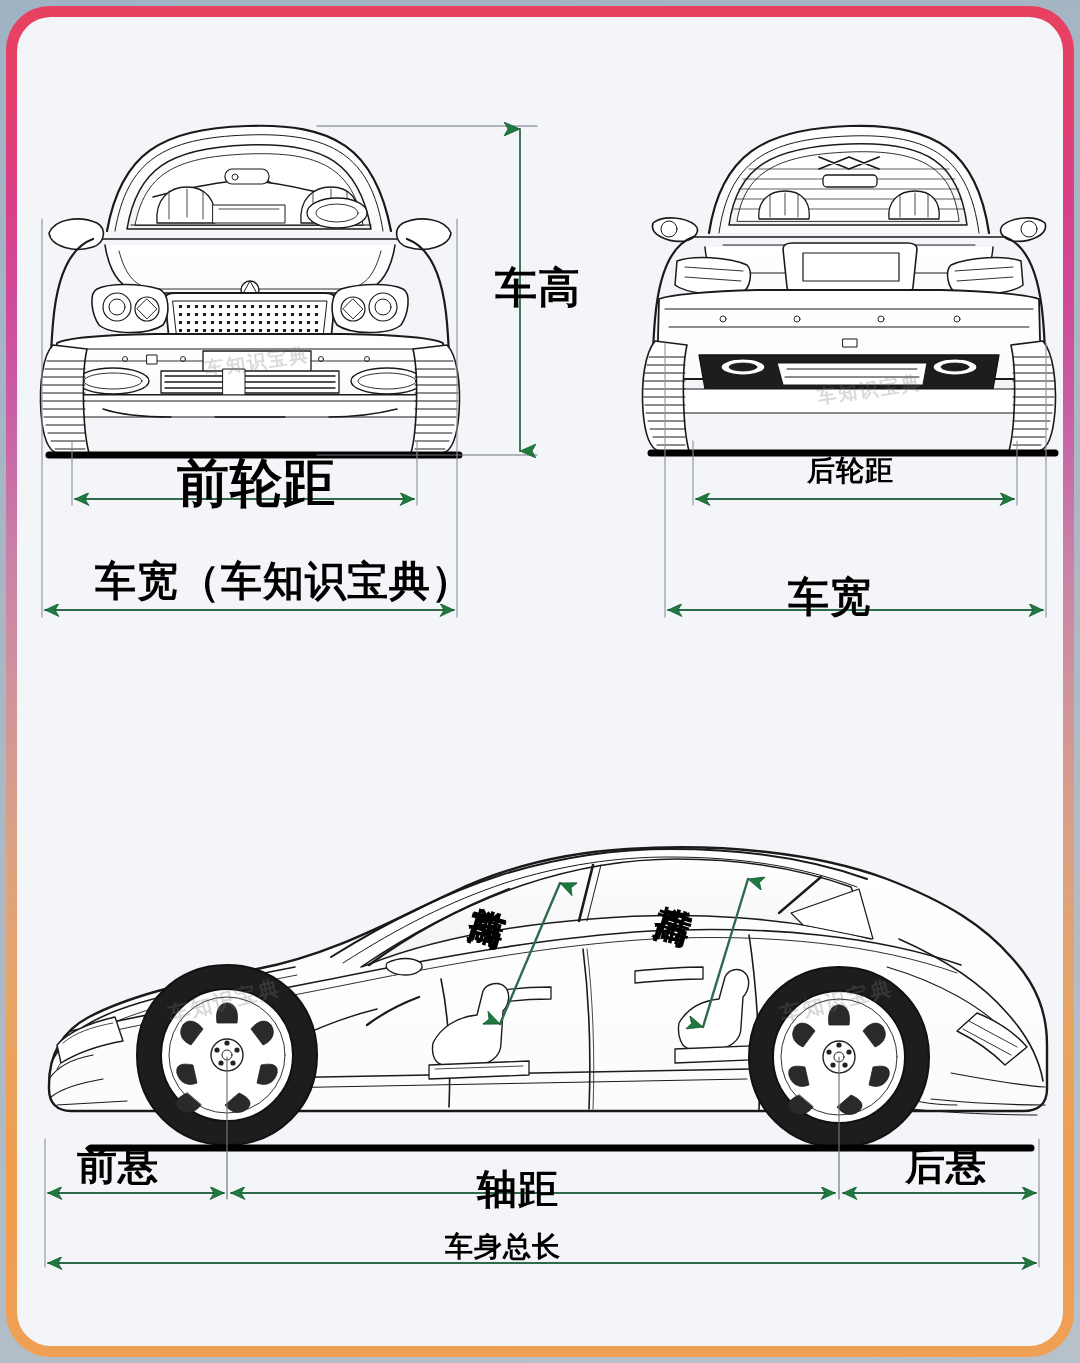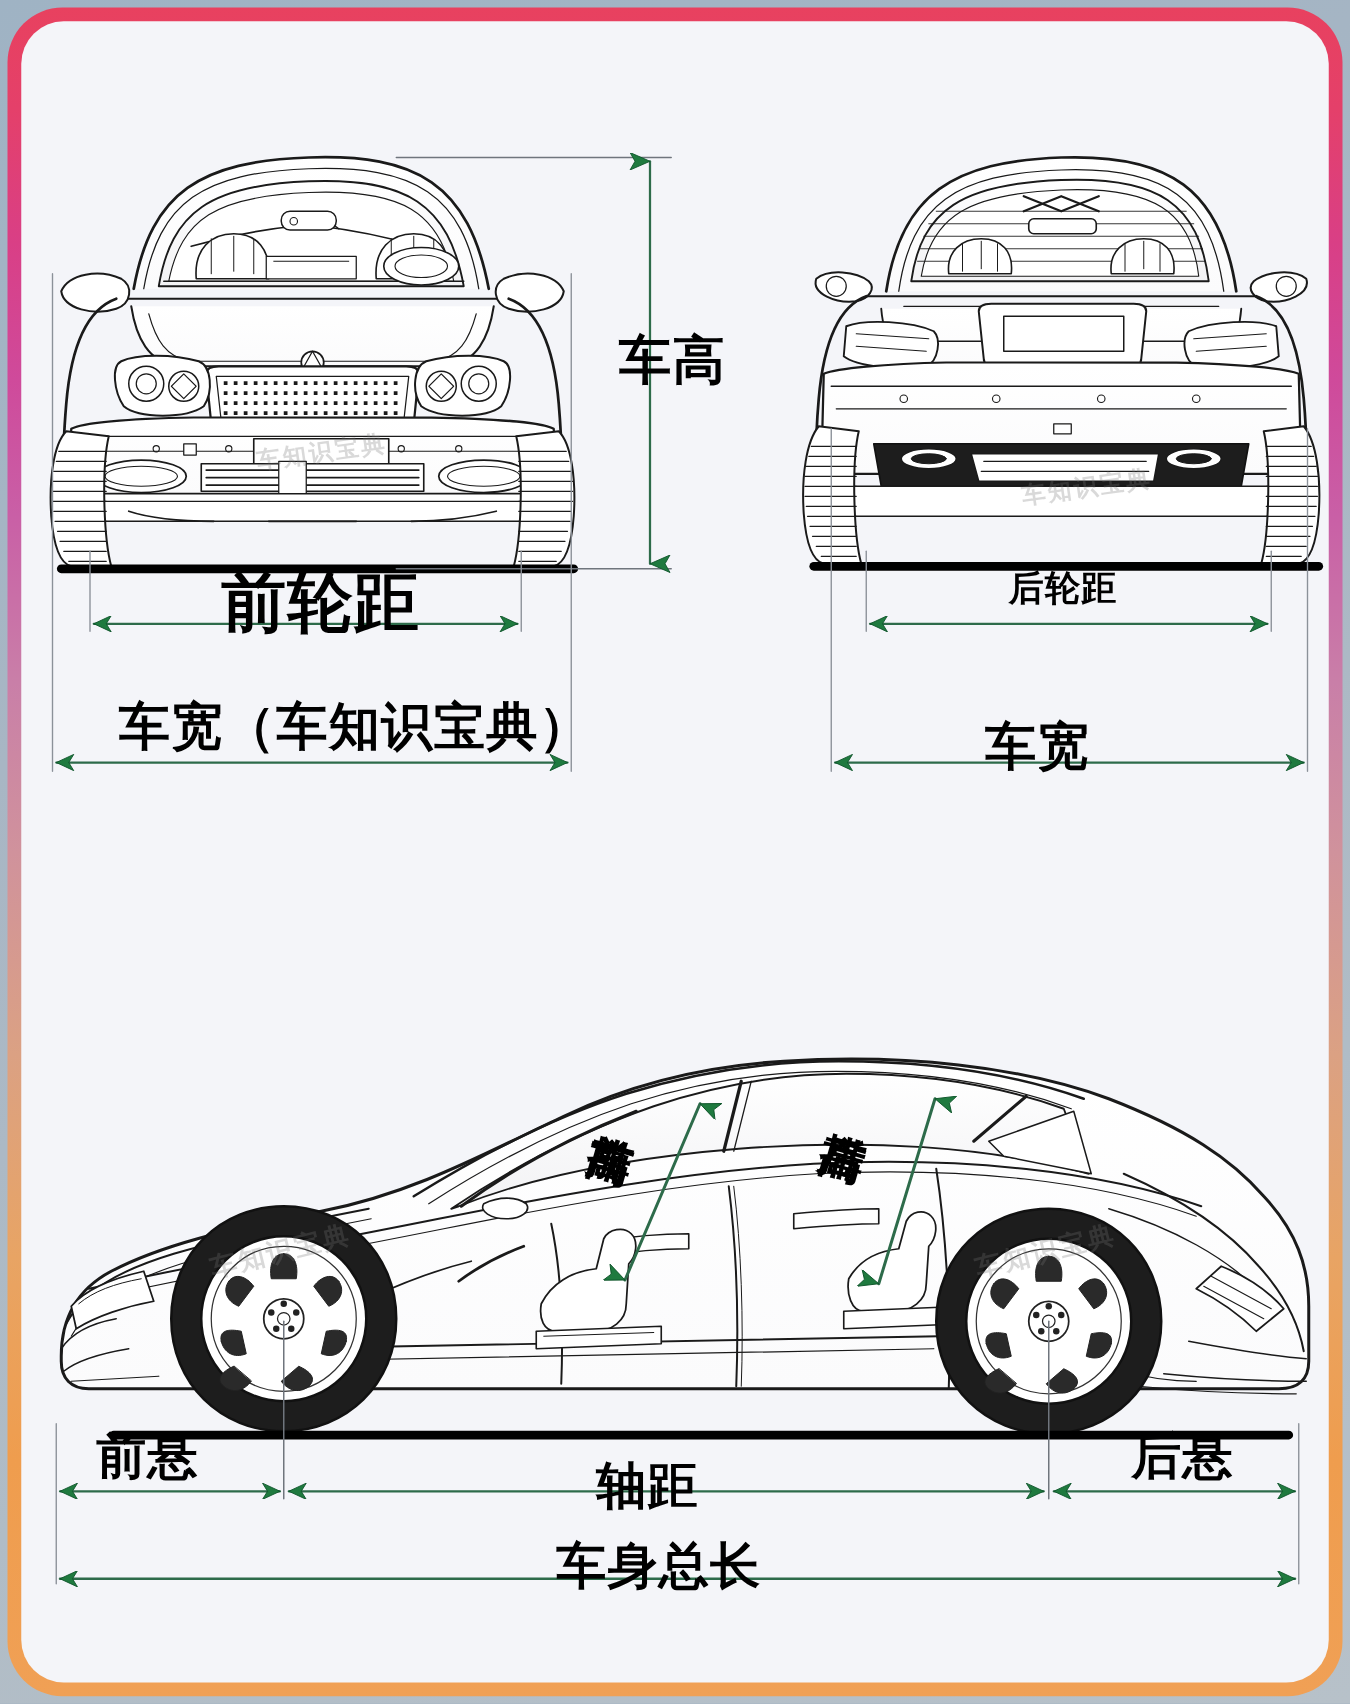--- a/index.html
+++ b/index.html
@@ -505,21 +505,21 @@
 
       <div class="vtext" style="left:652px; top:858px; font-size:36px;
            writing-mode:vertical-rl; transform: rotate(16deg);">后排高</div>
 
       <div class="lbl" style="left:60px; top:1128px; font-size:40px;text-align:right;">前悬</div>
 
       <div class="lbl" style="left:460px; top:1128px; font-size:40px;margin-top:24px;">轴距</div>
 
       <div class="lbl" style="left:888px; top:1128px; font-size:40px;">后悬</div>
 
-      <div class="lbl" style="left:428px; top:1216px; font-size:40px;">车身总长</div>
+      <div class="lbl" style="left:428px; top:1216px; font-size:28px;">车身总长</div>
 
       <div class="watermark" style="left:150px; top:970px; font-size:21px; transform: rotate(-14deg);">车知识宝典</div>
       <div class="watermark" style="left:762px; top:970px; font-size:21px; transform: rotate(-14deg);">车知识宝典</div>
       <div class="watermark" style="left:188px; top:332px; font-size:19px; transform: rotate(-8deg);">车知识宝典</div>
       <div class="watermark" style="left:800px; top:360px; font-size:19px; transform: rotate(-8deg);">车知识宝典</div>
 
     </div>
   </div>
 </div>
 

